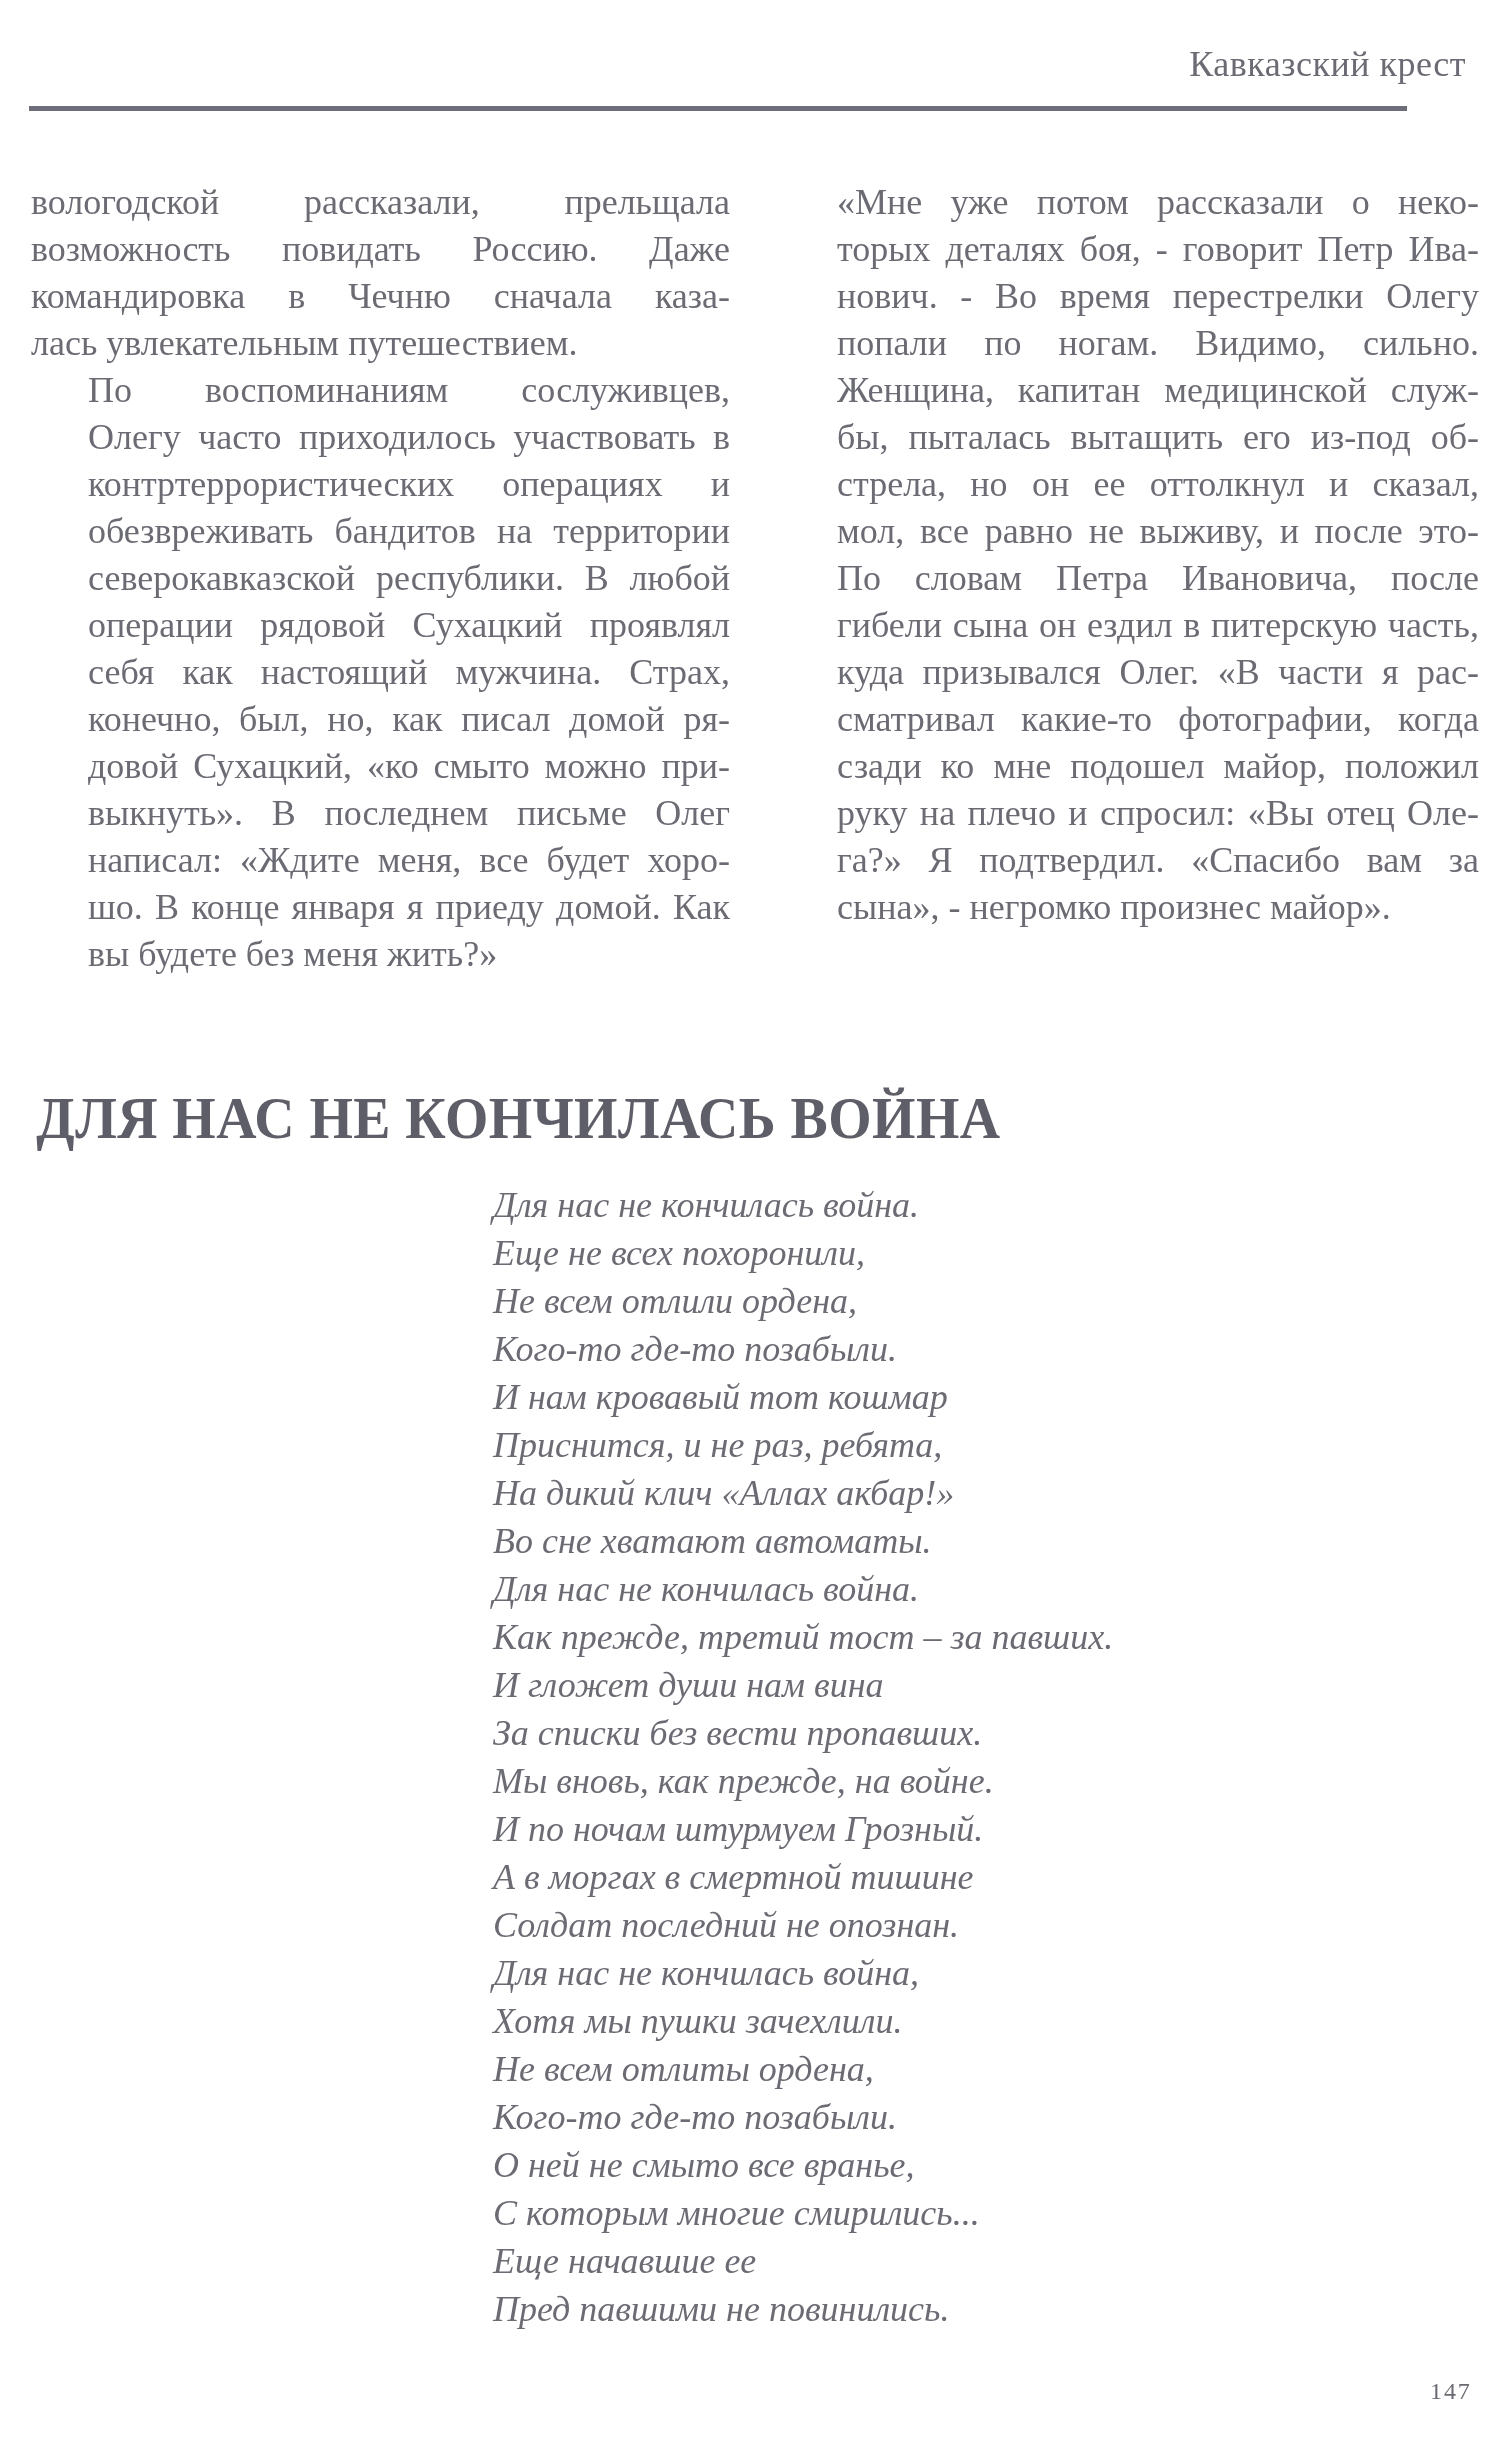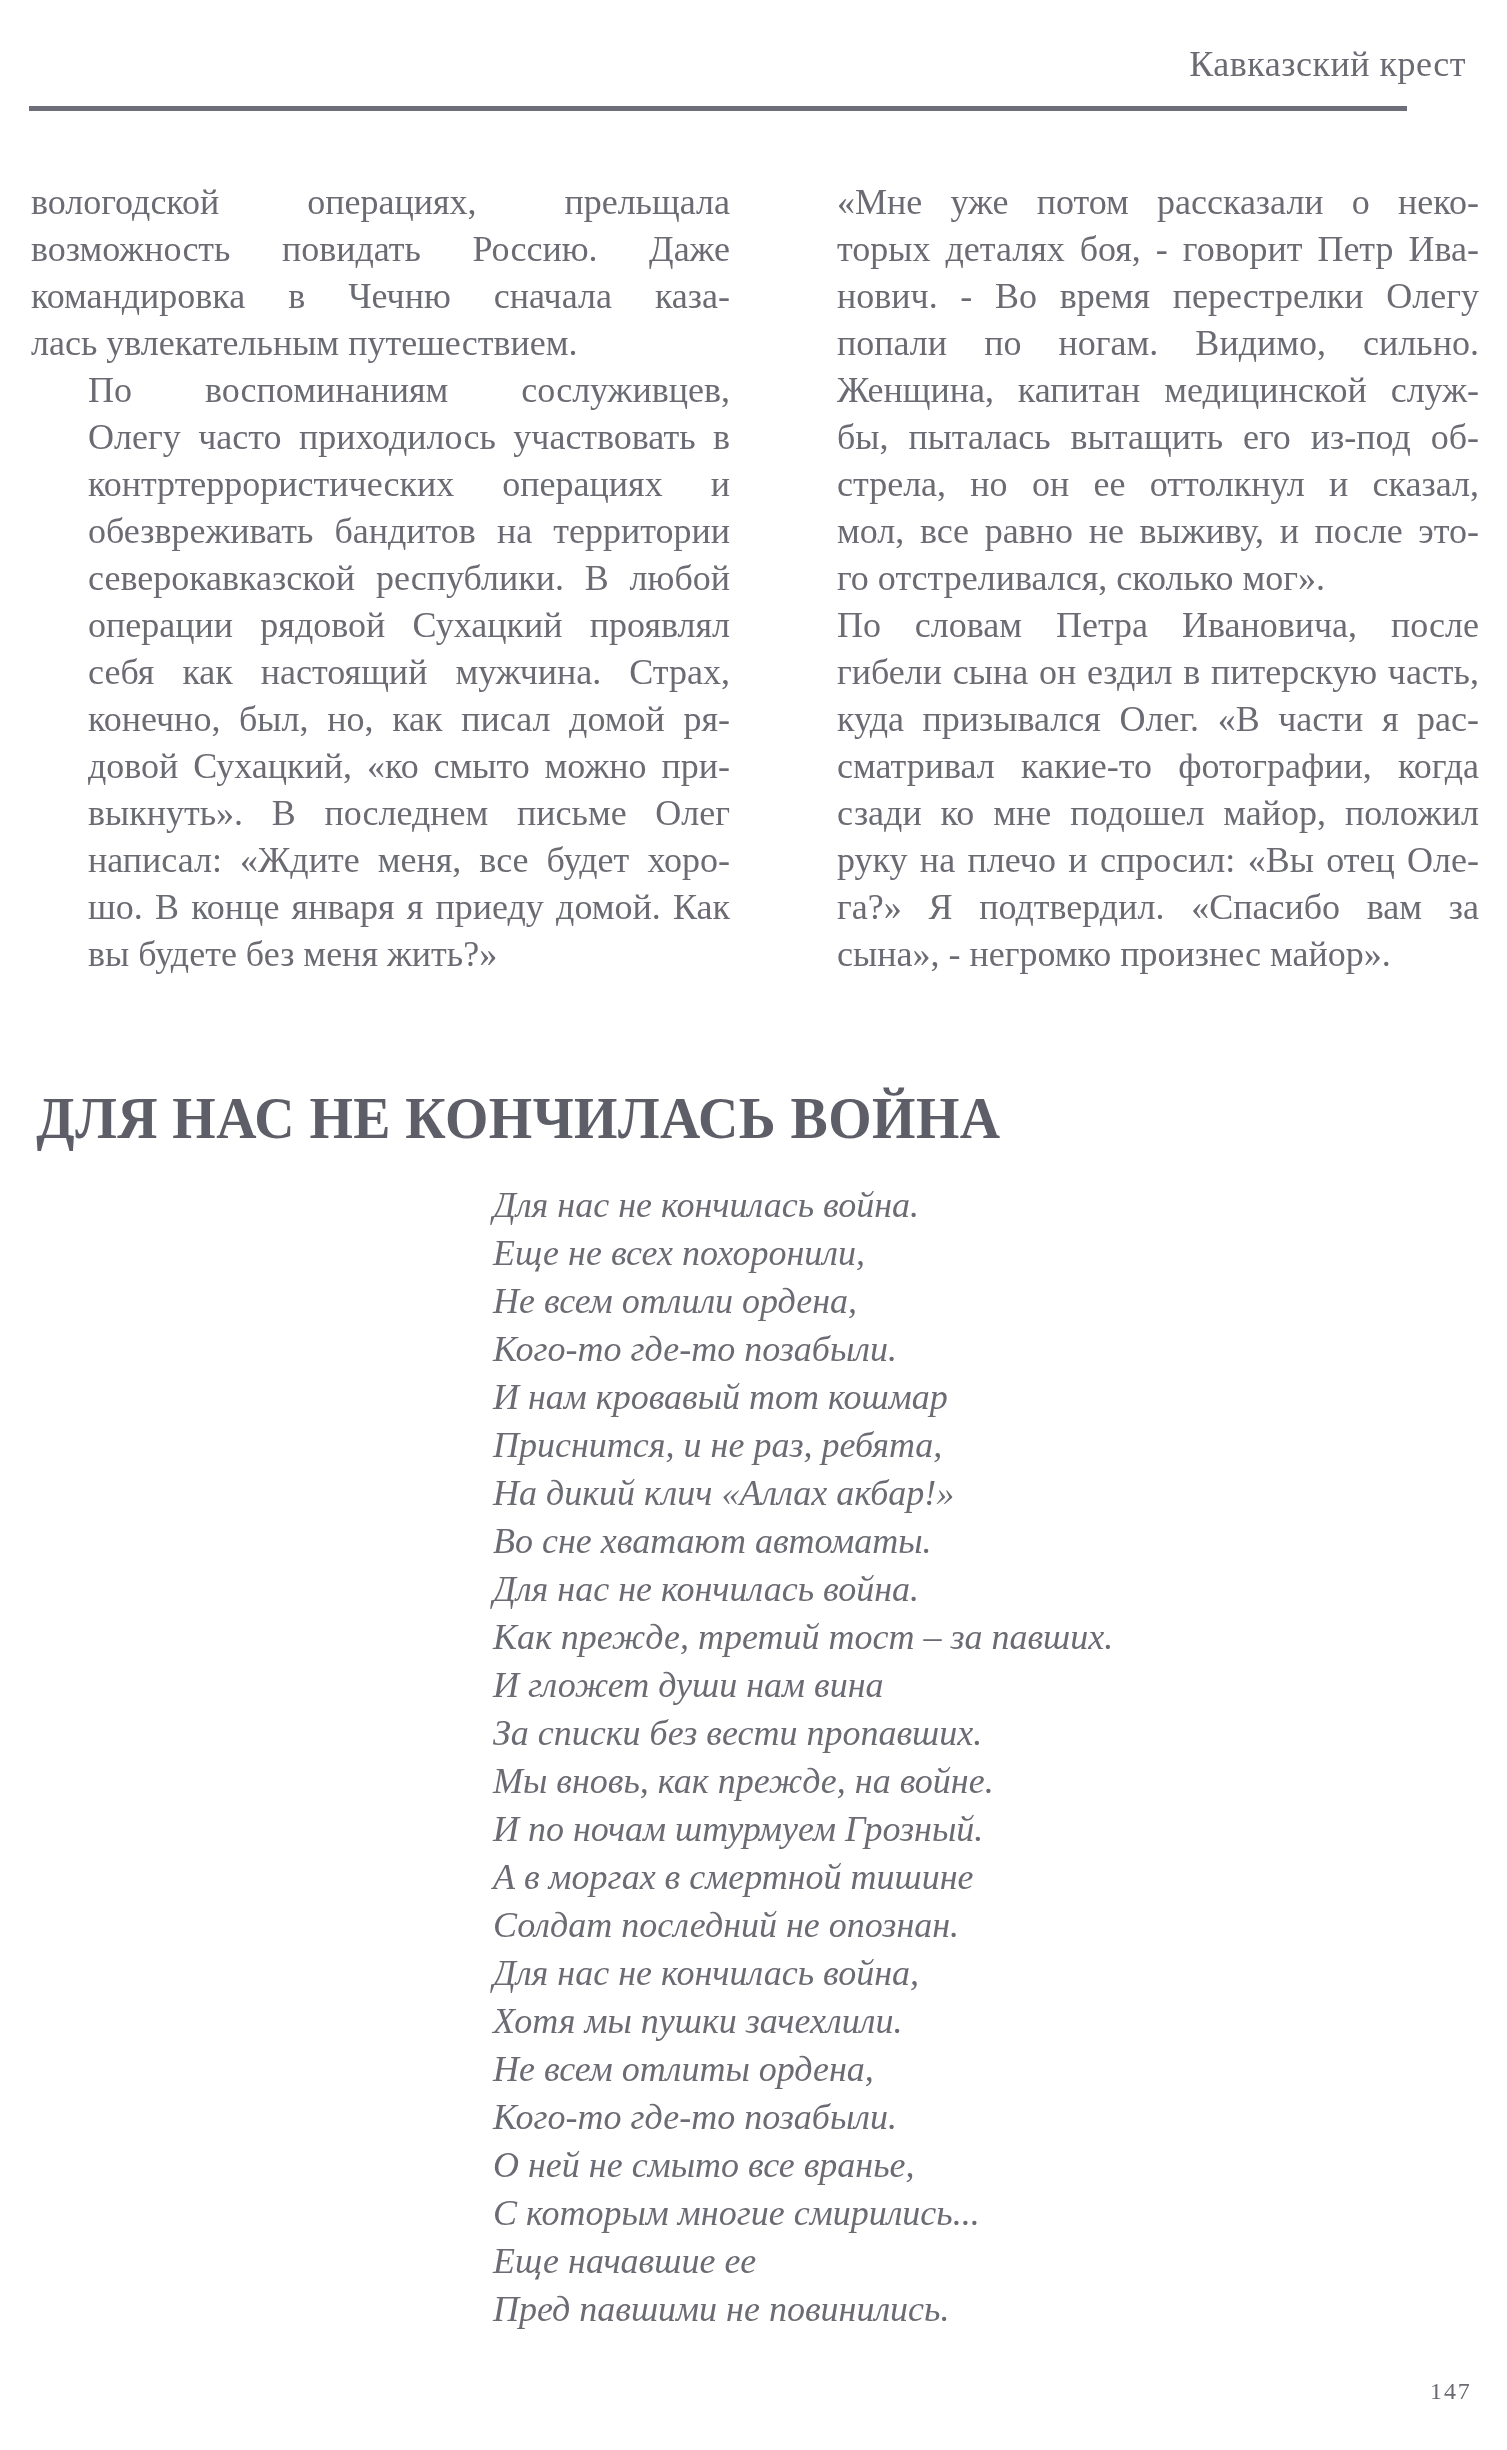--- a/index.html
+++ b/index.html
@@ -28,21 +28,21 @@
                  font-weight: normal; line-height: 32px; letter-spacing: 1.9px; }
 </style>
 </head>
 <body>
 
 <div class="running-head">Кавказский крест</div>
 <div class="rule"></div>
 
 <div class="col left" id="col-left">
     <p class="noindent">
-      <span class="line">вологодской операциях, прельщала</span>
+      <span class="line">вологодской рассказали, прельщала</span>
       <span class="line">возможность повидать Россию. Даже</span>
       <span class="line">командировка в Чечню сначала каза-</span>
       <span class="line last">лась увлекательным путешествием.</span>
     </p>
     <p>
       <span class="line" style="text-indent: 57px;">По воспоминаниям сослуживцев,</span>
       <span class="line">Олегу часто приходилось участвовать в</span>
       <span class="line">контртеррористических операциях и</span>
       <span class="line">обезвреживать бандитов на территории</span>
       <span class="line">северокавказской республики. В любой</span>
@@ -59,21 +59,20 @@
 <div class="col right" id="col-right">
     <p>
       <span class="line" style="text-indent: 57px;">«Мне уже потом рассказали о неко-</span>
       <span class="line">торых деталях боя, - говорит Петр Ива-</span>
       <span class="line">нович. - Во время перестрелки Олегу</span>
       <span class="line">попали по ногам. Видимо, сильно.</span>
       <span class="line">Женщина, капитан медицинской служ-</span>
       <span class="line">бы, пыталась вытащить его из-под об-</span>
       <span class="line">стрела, но он ее оттолкнул и сказал,</span>
       <span class="line">мол, все равно не выживу, и после это-</span>
-      <span class="line last">го отстреливался, сколько мог».</span>
     </p>
     <p>
       <span class="line" style="text-indent: 57px;">По словам Петра Ивановича, после</span>
       <span class="line">гибели сына он ездил в питерскую часть,</span>
       <span class="line">куда призывался Олег. «В части я рас-</span>
       <span class="line">сматривал какие-то фотографии, когда</span>
       <span class="line">сзади ко мне подошел майор, положил</span>
       <span class="line">руку на плечо и спросил: «Вы отец Оле-</span>
       <span class="line">га?» Я подтвердил. «Спасибо вам за</span>
       <span class="line last">сына», - негромко произнес майор».</span>

